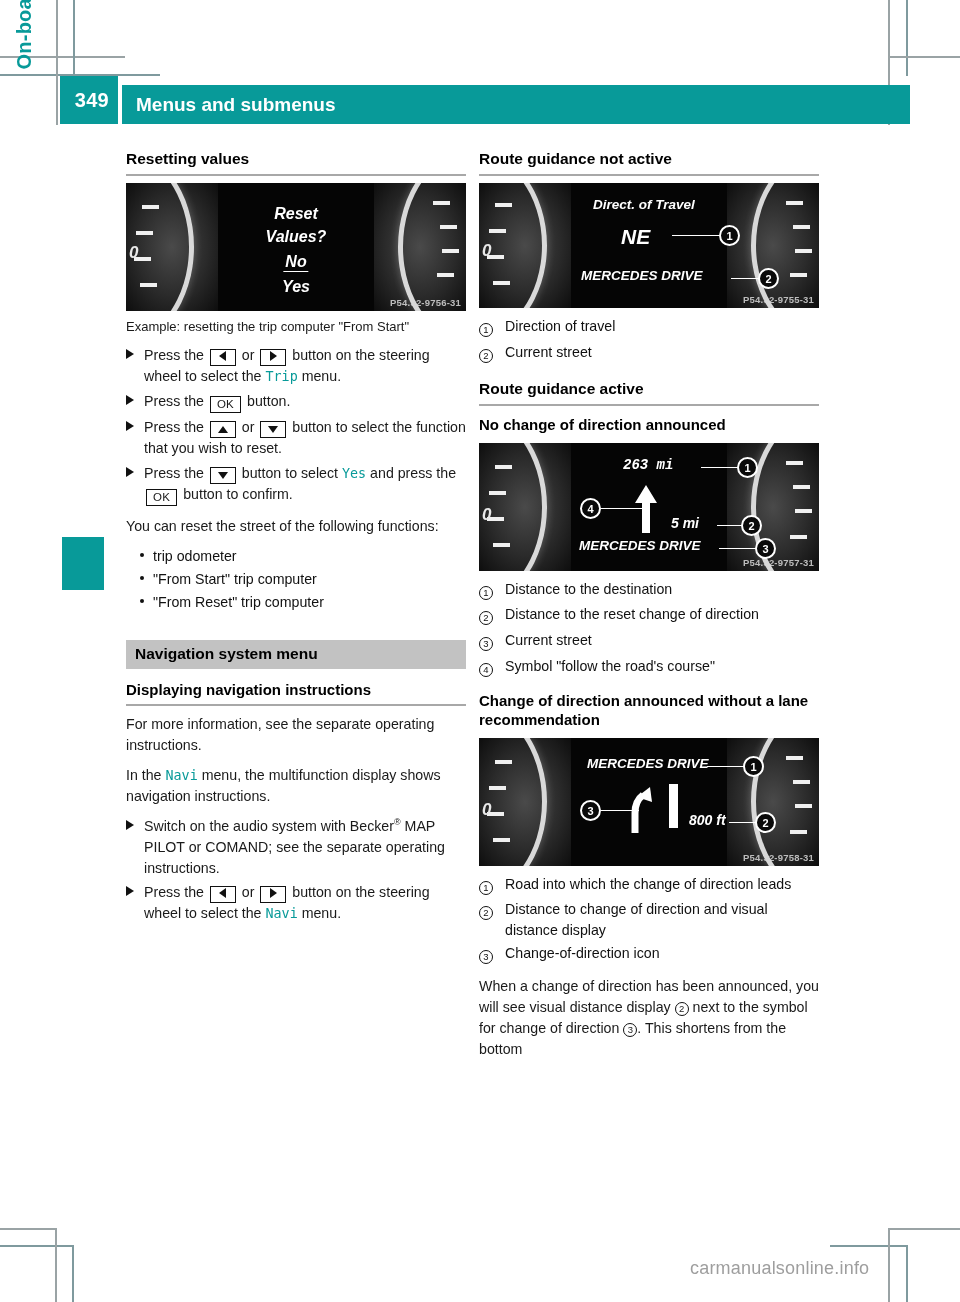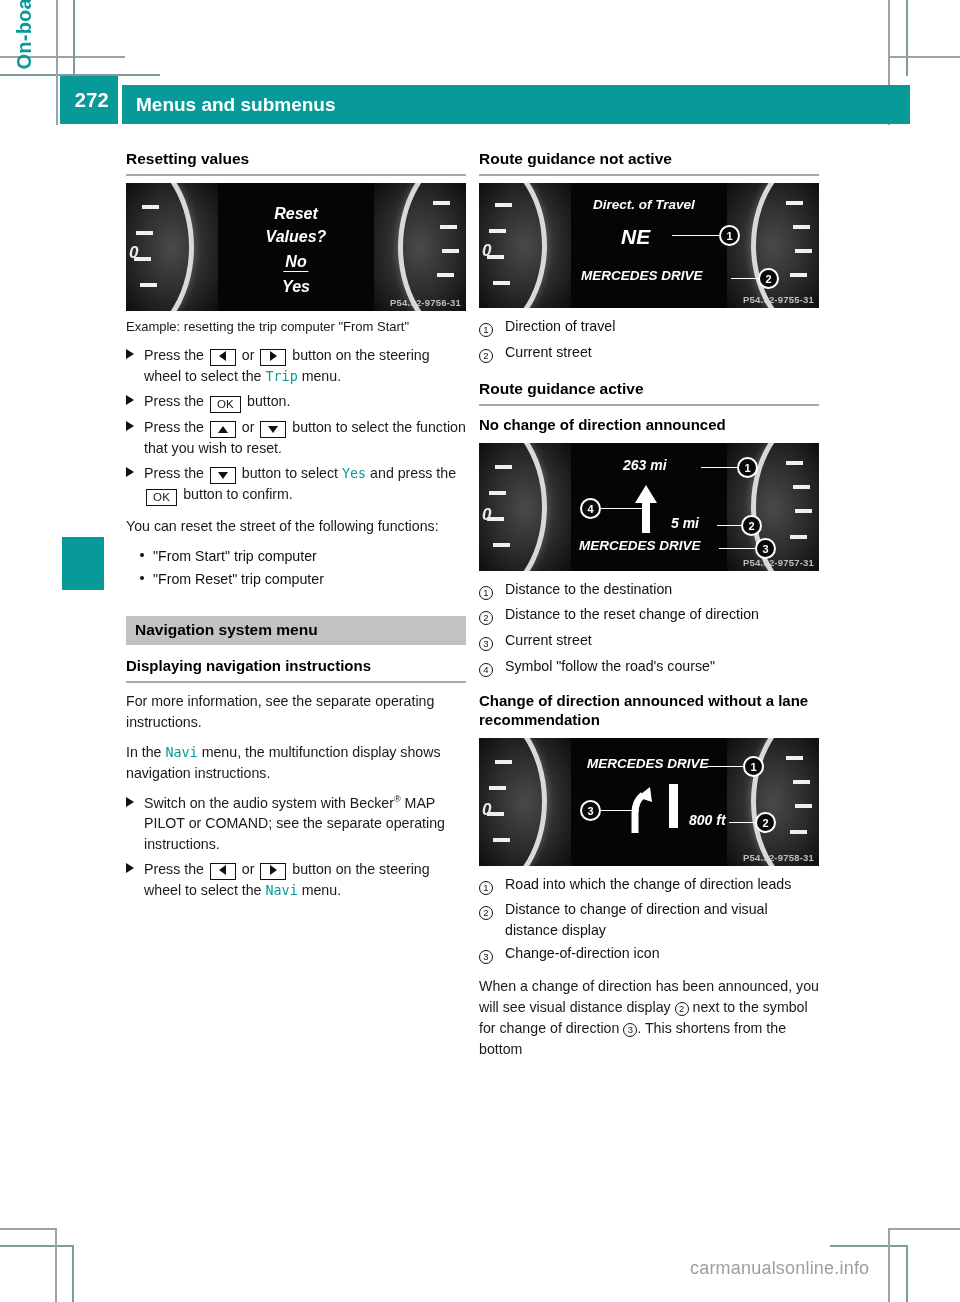--- a/index.html
+++ b/index.html
@@ -197,21 +197,21 @@
 <div class="crop" style="left:0;top:1245px;width:73px;height:1.5px;"></div>
 <div class="crop gray" style="left:55px;top:1228px;width:1.5px;height:74px;"></div>
 <div class="crop" style="left:72px;top:1245px;width:1.5px;height:57px;"></div>
 
 <div class="crop gray" style="left:888px;top:1228px;width:72px;height:1.5px;"></div>
 <div class="crop" style="left:830px;top:1245px;width:78px;height:1.5px;"></div>
 <div class="crop gray" style="left:888px;top:1228px;width:1.5px;height:74px;"></div>
 <div class="crop" style="left:906px;top:1245px;width:1.5px;height:57px;"></div>
 
 <div class="header">
-  <div class="hdr-page">272</div>
+  <div class="hdr-page">349</div>
   <div class="hdr-gap"></div>
   <div class="hdr-title">Menus and submenus</div>
 </div>
 
 <div class="vtitle">
   <span class="vtitle-inner">On-board computer and displays</span>
 </div>
 <div class="tab-marker"></div>
 
 <div class="col col-left">
@@ -248,20 +248,21 @@
   <ul class="steps" id="steps-reset">
       <li><span class="arrowhead"></span>Press the <span class="key"><span class="tri left"></span></span> or <span class="key"><span class="tri right"></span></span> button on the steering wheel to select the <span class="mono">Trip</span> menu.</li>
       <li><span class="arrowhead"></span>Press the <span class="key ok">OK</span> button.</li>
       <li><span class="arrowhead"></span>Press the <span class="key"><span class="tri up"></span></span> or <span class="key"><span class="tri down"></span></span> button to select the function that you wish to reset.</li>
       <li><span class="arrowhead"></span>Press the <span class="key"><span class="tri down"></span></span> button to select <span class="mono">Yes</span> and press the <span class="key ok">OK</span> button to confirm.</li>
     </ul>
 
   <p class="txt" style="margin-top:10px;">You can reset the street of the following functions:</p>
 
   <ul class="bul" id="reset-items">
+      <li><span class="dot"></span>trip odometer</li>
       <li><span class="dot"></span>"From Start" trip computer</li>
       <li><span class="dot"></span>"From Reset" trip computer</li>
     </ul>
 
   <div class="band">Navigation system menu</div>
 
   <h3 class="sub" style="margin-top:0;border-bottom:2px solid #a8a8a8;padding-bottom:5px;">Displaying navigation instructions</h3>
 
   <p class="txt">For more information, see the separate operating instructions.</p>
   <p class="txt" id="nav-para-1">In the <span class="mono">Navi</span> menu, the multifunction display shows navigation instructions.</p>
@@ -329,21 +330,21 @@
       <div class="zero" style="top:62px;">0</div>
     </div>
     <div class="gauge r">
       <div class="ring"></div>
       <div class="tick" style="right:16px;top:18px;"></div>
       <div class="tick" style="right:9px;top:42px;"></div>
       <div class="tick" style="right:7px;top:66px;"></div>
       <div class="tick" style="right:12px;top:92px;"></div>
     </div>
     <div class="screen">
-      <div class="disp" style="left:52px;top:14px;font-size:14px;">263 mi</div>
+      <div class="disp" style="left:52px;top:14px;font-size:14px;font-family:Liberation Mono, monospace;">263 mi</div>
 
       <svg style="position:absolute;left:62px;top:40px;" width="26" height="52" viewBox="0 0 26 52">
         <polygon points="13,2 24,20 17,20 17,50 9,50 9,20 2,20" fill="#ffffff"></polygon>
       </svg>
       <div class="disp" style="left:100px;top:72px;font-size:14px;">5 mi</div>
       <div class="disp" style="left:8px;top:95px;font-size:13.5px;">MERCEDES DRIVE</div>
     </div>
     <div class="leader" style="left:222px;top:24px;width:38px;"></div>
     <div class="co" style="left:258px;top:14px;">1</div>
     <div class="leader" style="left:238px;top:82px;width:26px;"></div>

